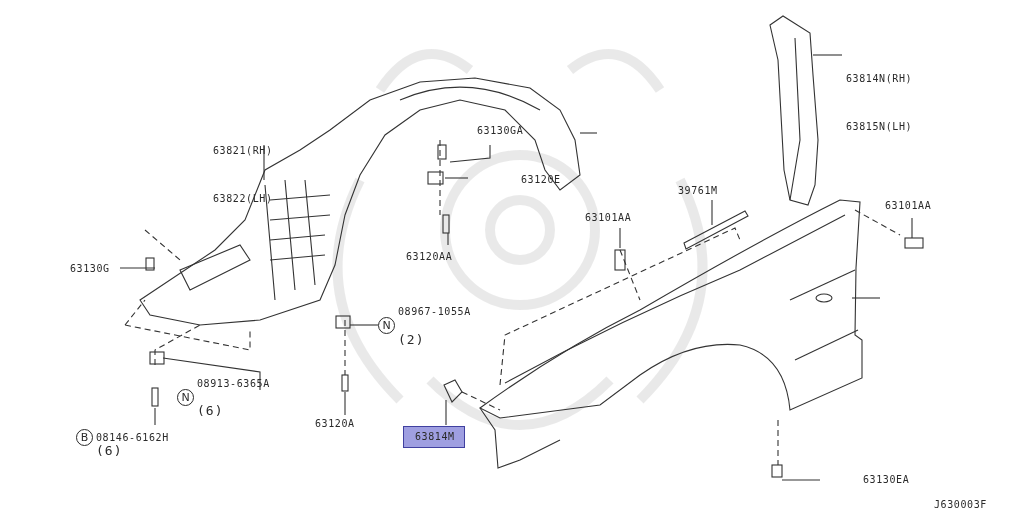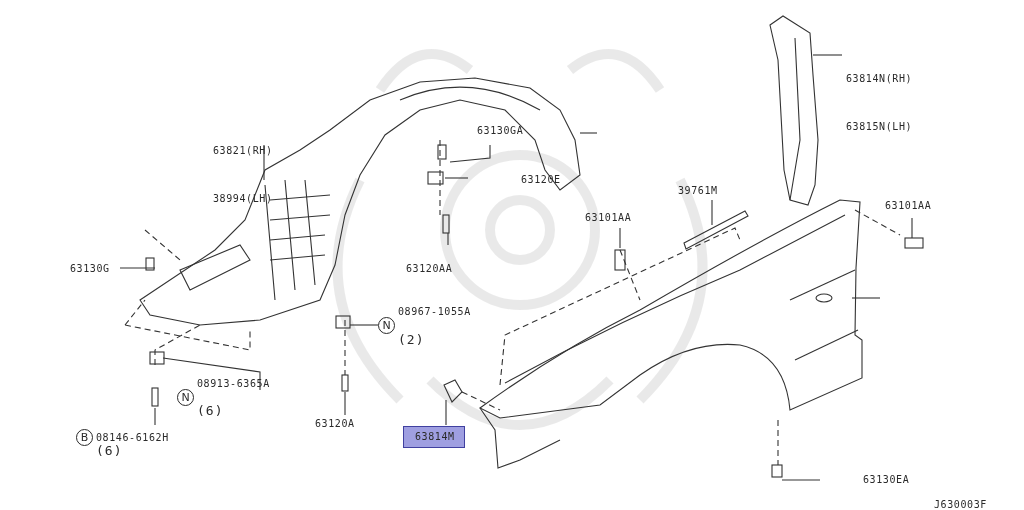--- a/index.html
+++ b/index.html
@@ -112,25 +112,25 @@
       <path d="M813 55 L842 55"></path>
       <path d="M912 218 L912 238"></path>
       <path d="M852 298 L880 298"></path>
       <path d="M782 480 L820 480"></path>
     </g>
   </svg>
 
   
   <div class="lbl part-link" style="left:213px;top:111px;">
     <div>63821(RH)</div>
-    <div>38994(LH)</div>
+    <div>63822(LH)</div>
   </div>
   <div class="lbl part-link" style="left:477px;top:123px;">63130GA</div>
   <div class="lbl part-link" style="left:497px;top:172px;margin-left:24px;">63120E</div>
-  <div class="lbl part-link" style="left:406px;top:249px;margin-top:12px;">63120AA</div>
+  <div class="lbl part-link" style="left:406px;top:249px;">63120AA</div>
   <div class="lbl part-link" style="left:58px;top:261px;margin-left:12px;">63130G</div>
 
   <div class="circ" style="left:378px;top:317px;">N</div>
   <div class="lbl part-link" style="left:398px;top:304px;">08967-1055A</div>
   <div class="qty" style="left:398px;top:333px;">(2)</div>
 
   <div class="circ" style="left:177px;top:389px;">N</div>
   <div class="lbl part-link" style="left:197px;top:376px;">08913-6365A</div>
   <div class="qty" style="left:197px;top:404px;">(6)</div>
 

